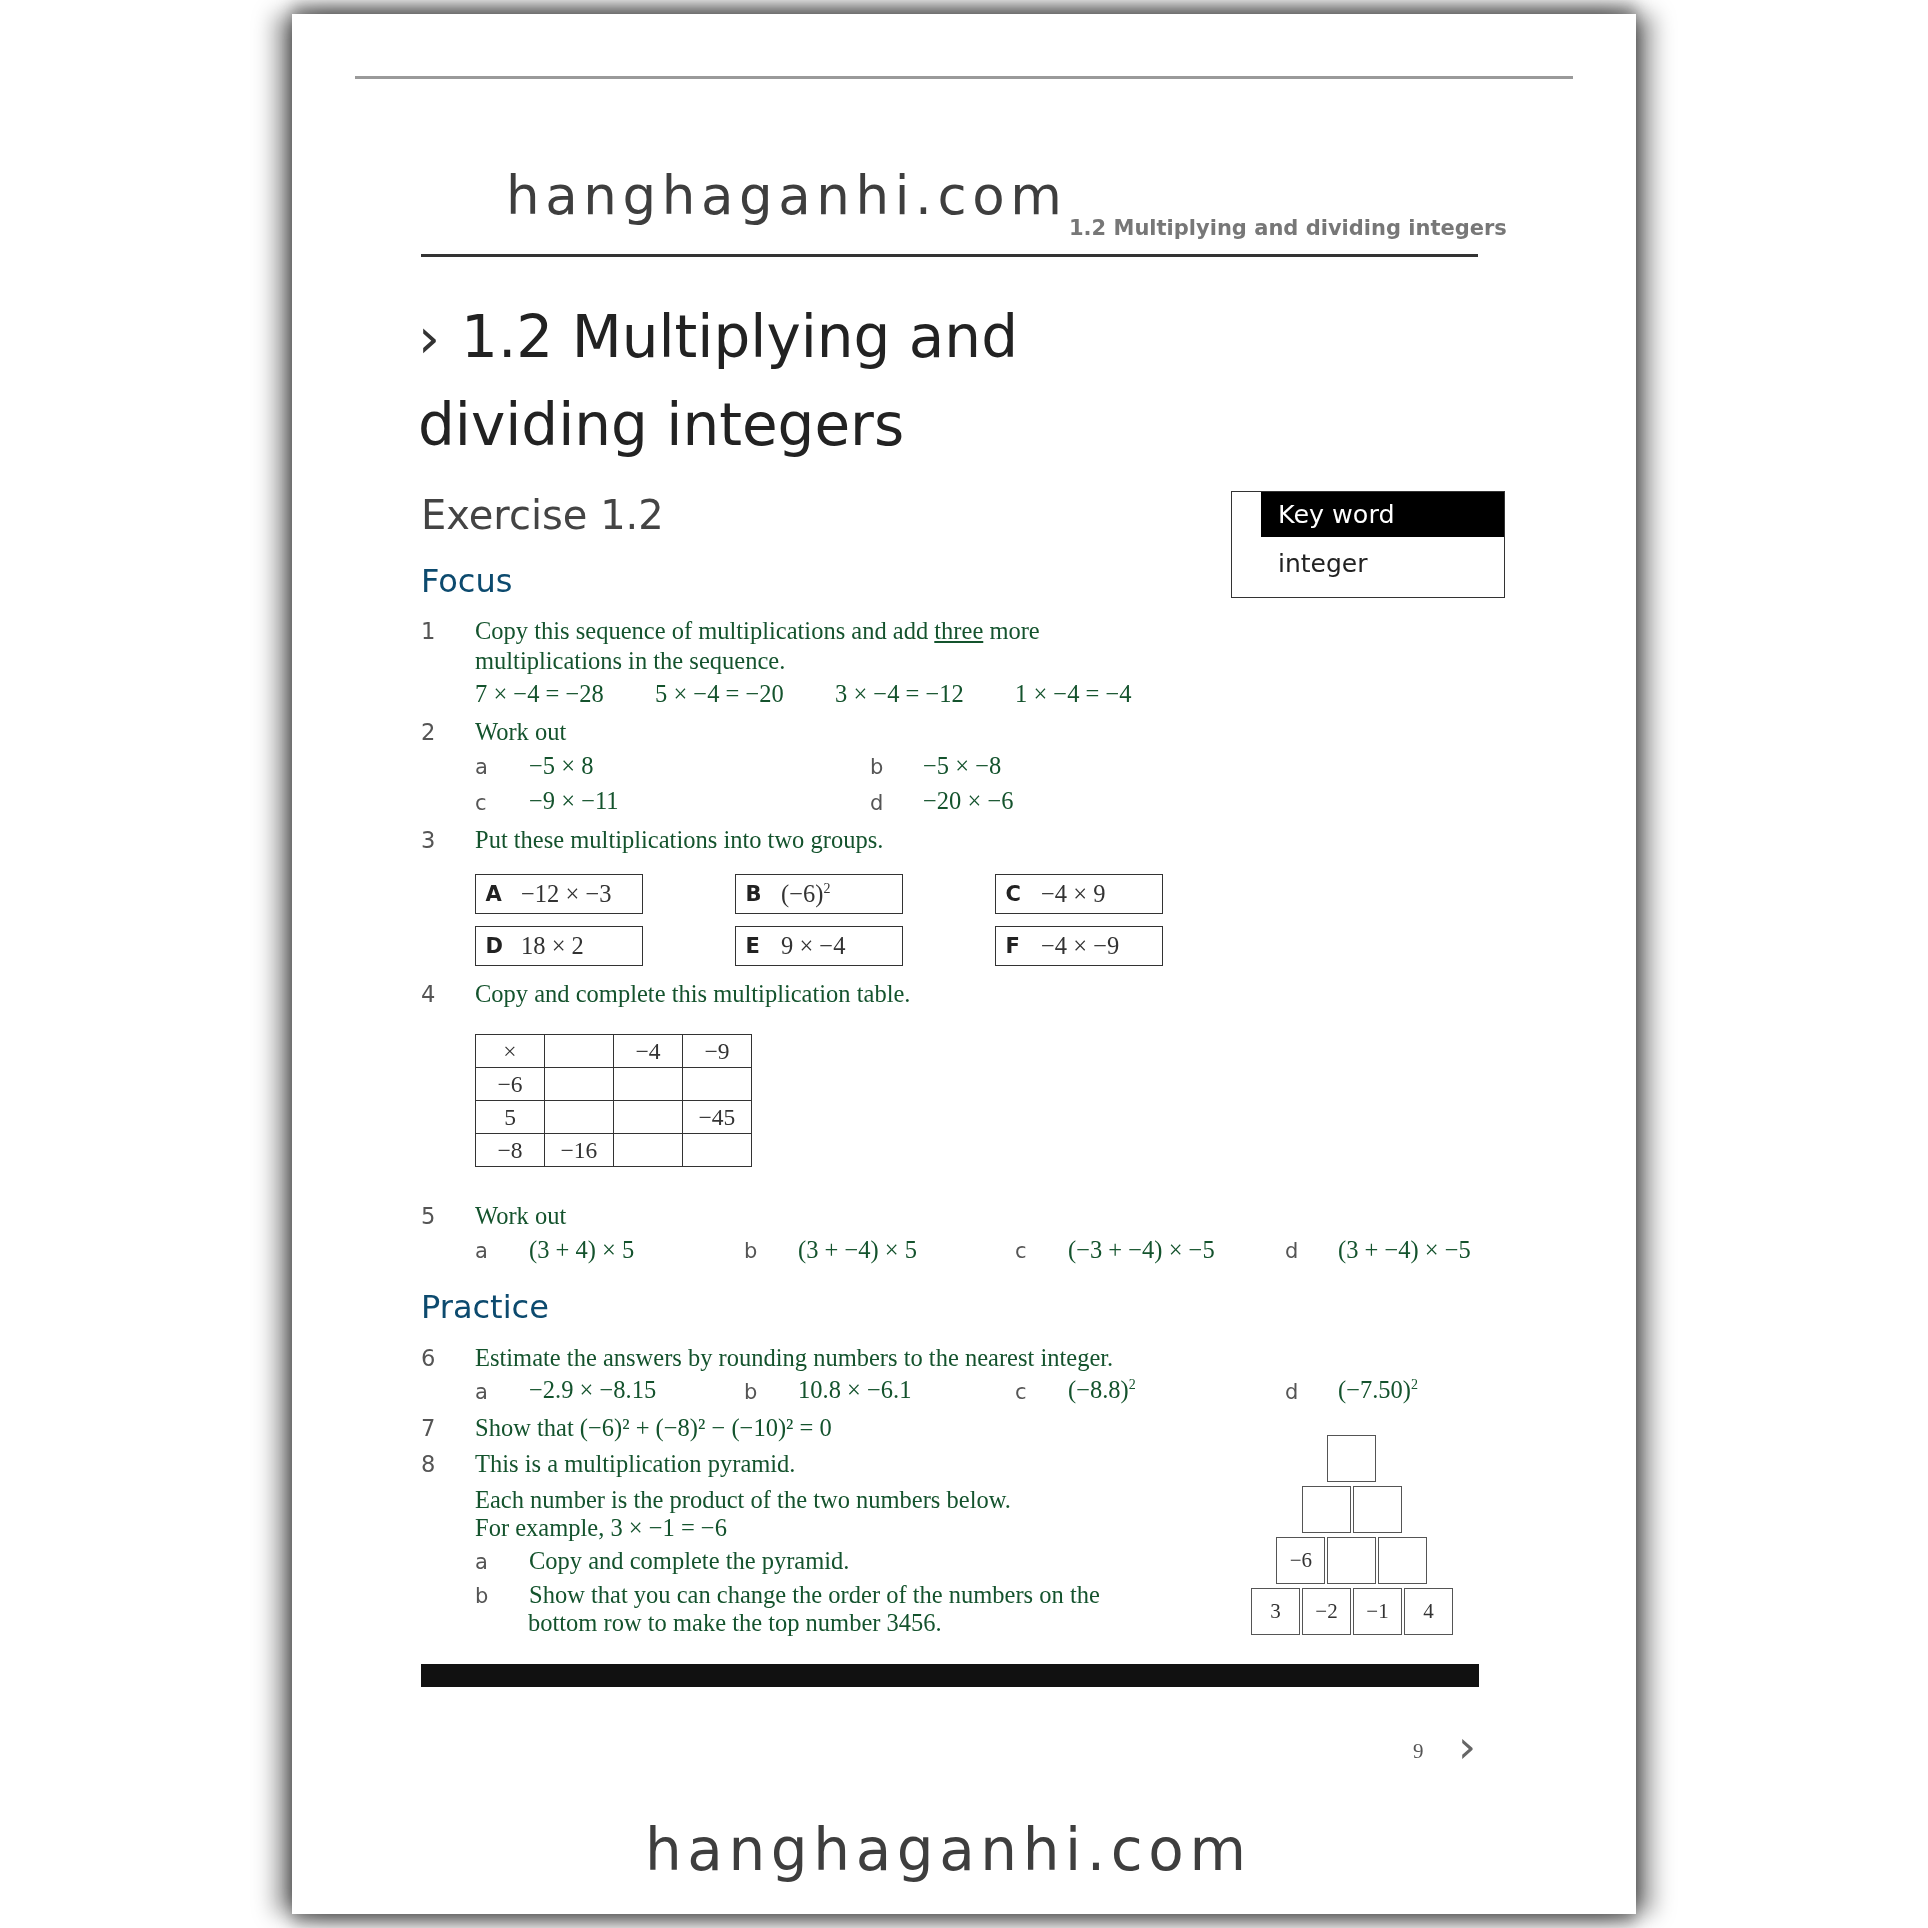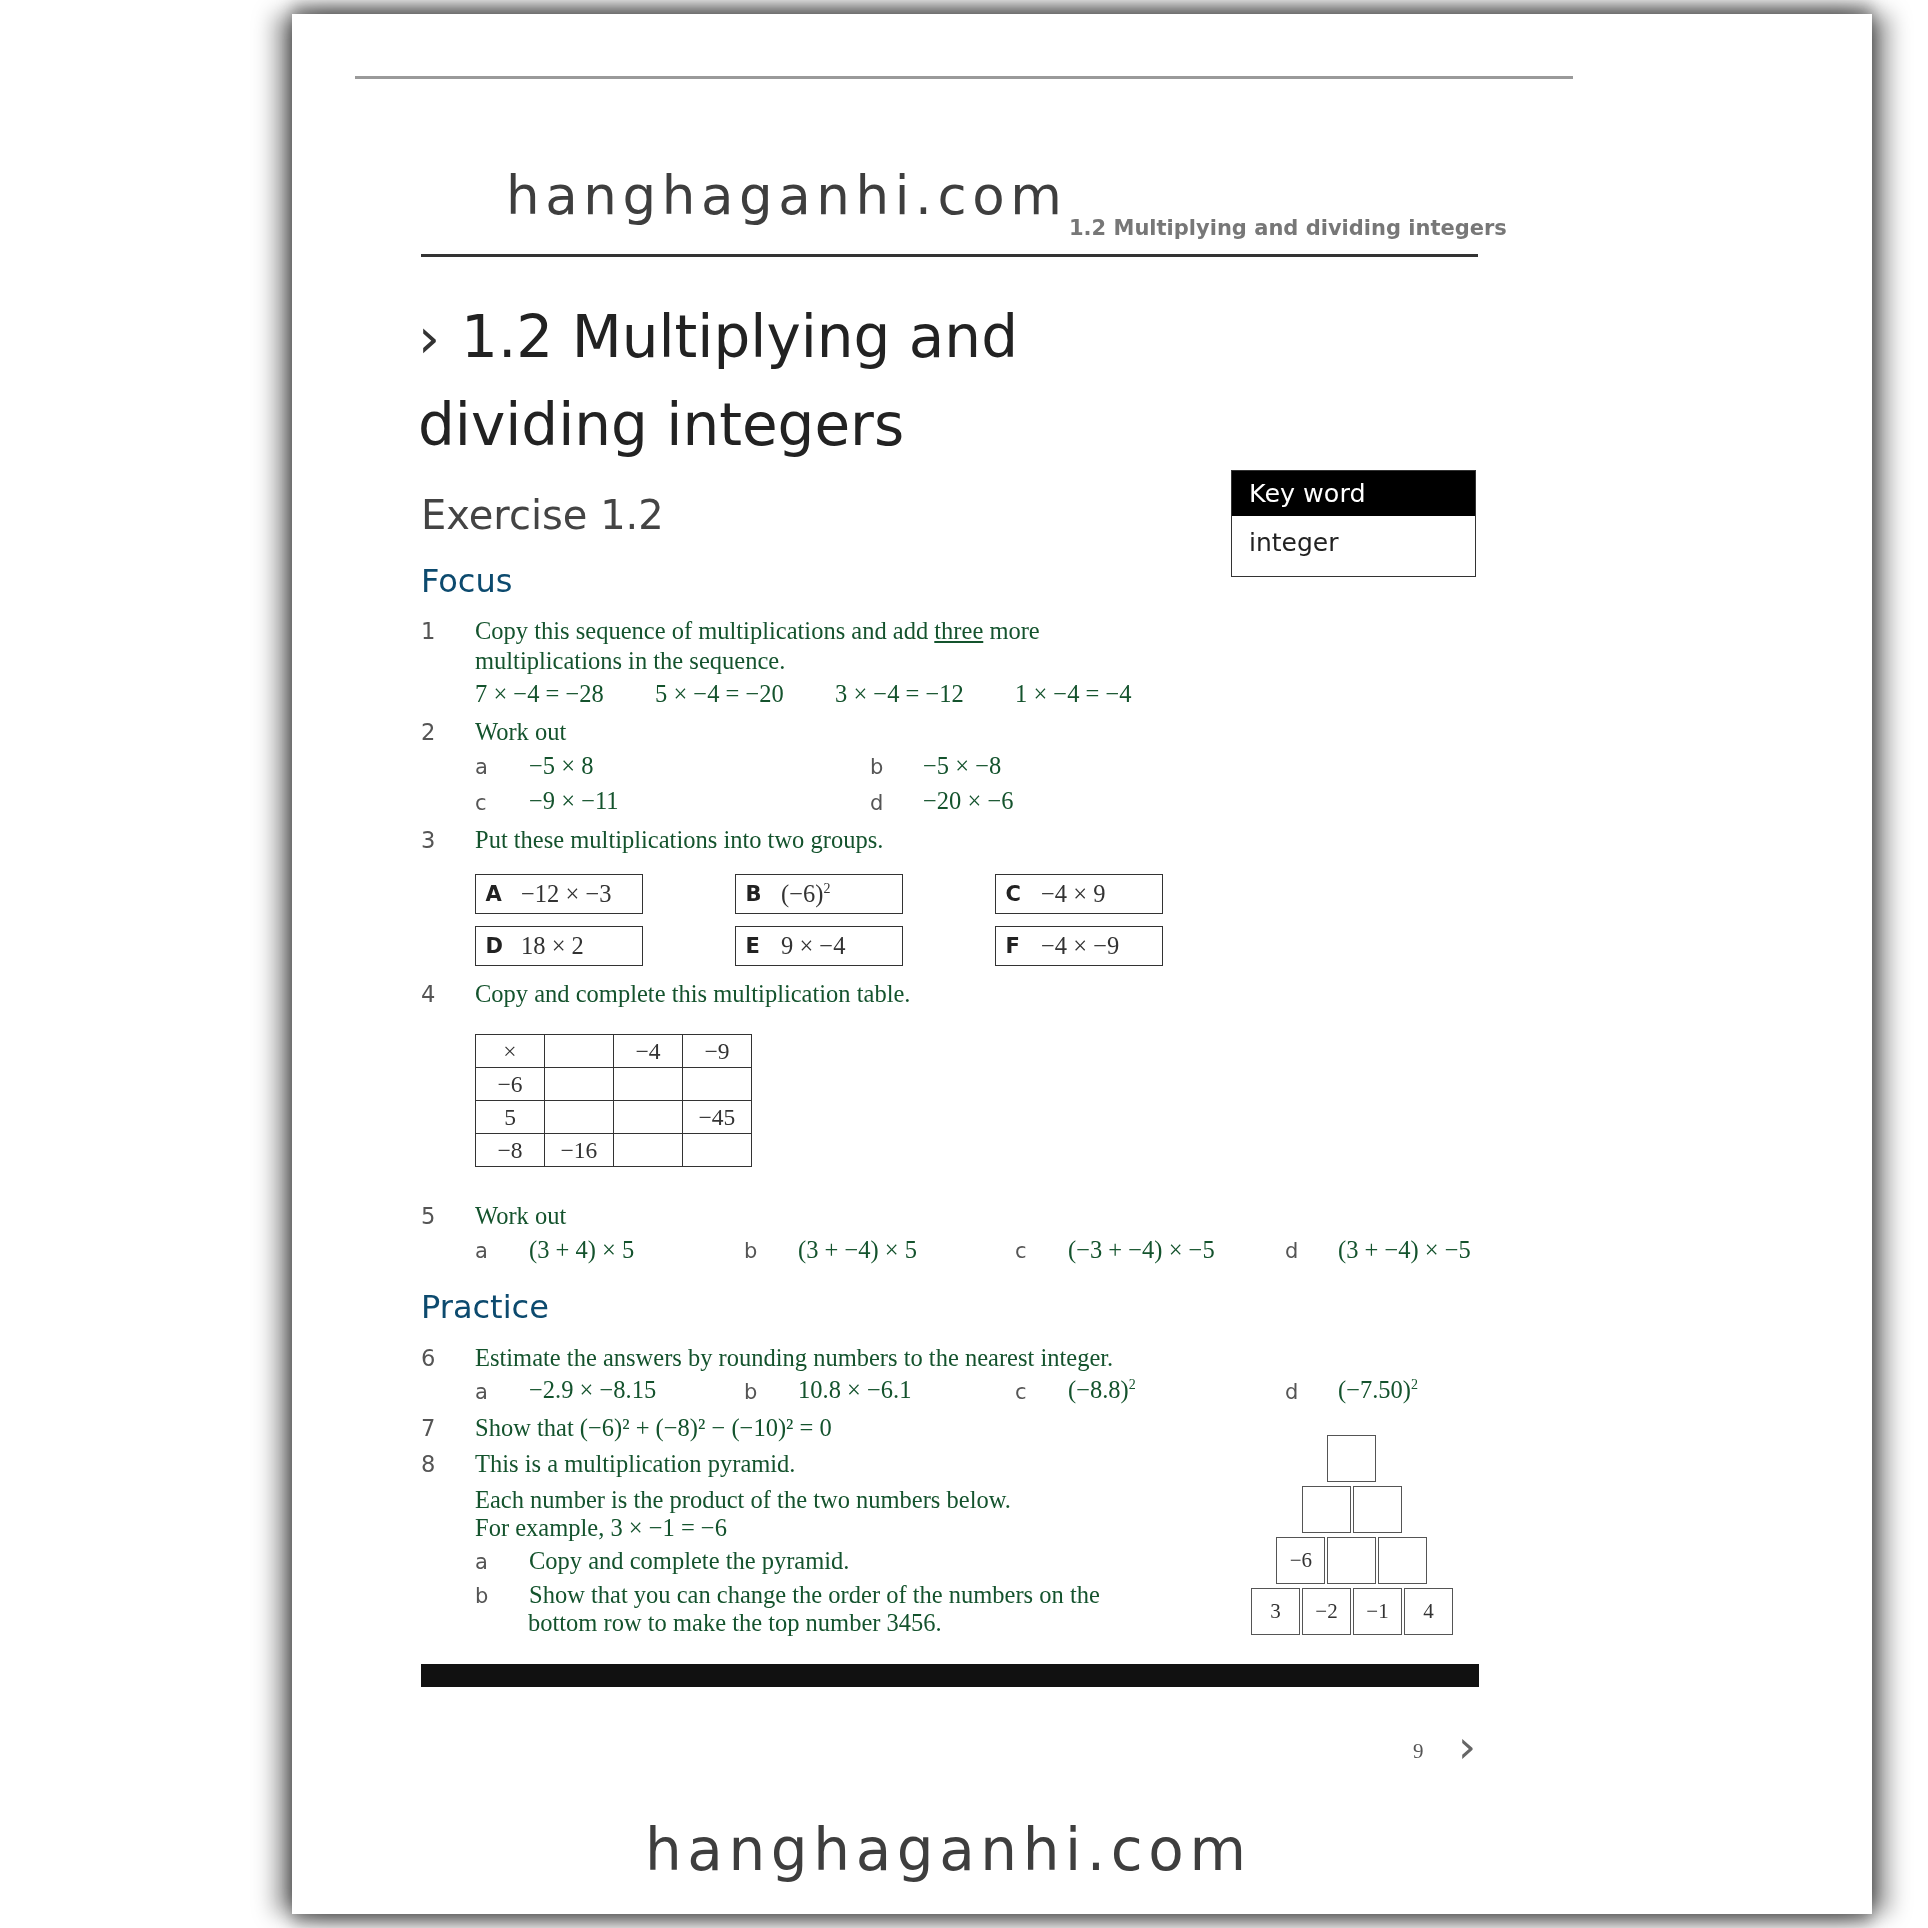--- a/index.html
+++ b/index.html
@@ -1,28 +1,28 @@
 <!DOCTYPE html>
 <html style="font-size:15px"><head>
 <meta charset="utf-8">
 <style>
   html, body { margin:0; padding:0; }
   body { width:1928px; height:1928px; background:#ffffff; position:relative; overflow:hidden; font-family:"Liberation Serif", serif; color:#222; }
-  .page { position:absolute; left:292px; top:14px; width:1580px; height:1900px; background:#fff;
+  .page { position:absolute; left:292px; top:14px; width:1344px; height:1900px; background:#fff;
           box-shadow: -17px 0 21px rgba(0,0,0,0.38), 17px 0 21px rgba(0,0,0,0.38), 0 -11.3px 15px rgba(0,0,0,0.35), 0 11.3px 15px rgba(0,0,0,0.35); }
   .abs { position:absolute; }
   .topline { left:63px; top:62px; width:1218px; height:2.8px; background:#9a9a9a; }
   .watermark { font-family:"DejaVu Sans", sans-serif; color:#3e3e3e; font-size:53px; letter-spacing:5.6px; white-space:nowrap; }
   .running { font-family:"DejaVu Sans", sans-serif; font-weight:bold; color:#777; font-size:21px; white-space:nowrap; }
   .headrule { left:129px; top:240px; width:1057px; height:2.8px; background:#333; }
   .title { font-family:"DejaVu Sans", sans-serif; font-size:58px; color:#222; line-height:87px; }
   .chev { display:inline-block; font-size:55px; margin-right:21px; color:#333; }
   .exercise { font-family:"DejaVu Sans", sans-serif; font-size:40px; color:#444; }
   .sub { font-family:"DejaVu Sans", sans-serif; font-size:32px; color:#0c4a6e; }
-  .keybox { left:939px; top:456px; width:243px; height:105px; border:1.9px solid #333; }
+  .keybox { left:939px; top:477px; width:243px; height:105px; border:1.9px solid #333;padding-left:29px; }
   .keyhead { background:#000; color:#fff; font-family:"DejaVu Sans", sans-serif; font-size:25.4px; height:45px; line-height:45px; padding-left:17px; }
   .keybody { font-family:"DejaVu Sans", sans-serif; font-size:25px; color:#222; padding-left:17px; line-height:53px; }
   .qnum { font-family:"DejaVu Sans", sans-serif; font-size:22.6px; color:#555; width:47px; }
   .txt { font-size:24.5px; color:#14532d; white-space:nowrap; }
   .lbl { font-family:"DejaVu Sans", sans-serif; font-size:21px; color:#555; }
   .row { display:flex; align-items:baseline; }
   .grpbox { border:1.9px solid #333; height:38px; width:166px; display:flex; align-items:center; }
   .grpbox .L { font-family:"DejaVu Sans", sans-serif; font-weight:bold; font-size:21px; width:45px; padding-left:9.4px; box-sizing:border-box; color:#222; }
   .grpbox .E { font-size:24.5px; color:#333; }
   table.mt { border-collapse:collapse; }

